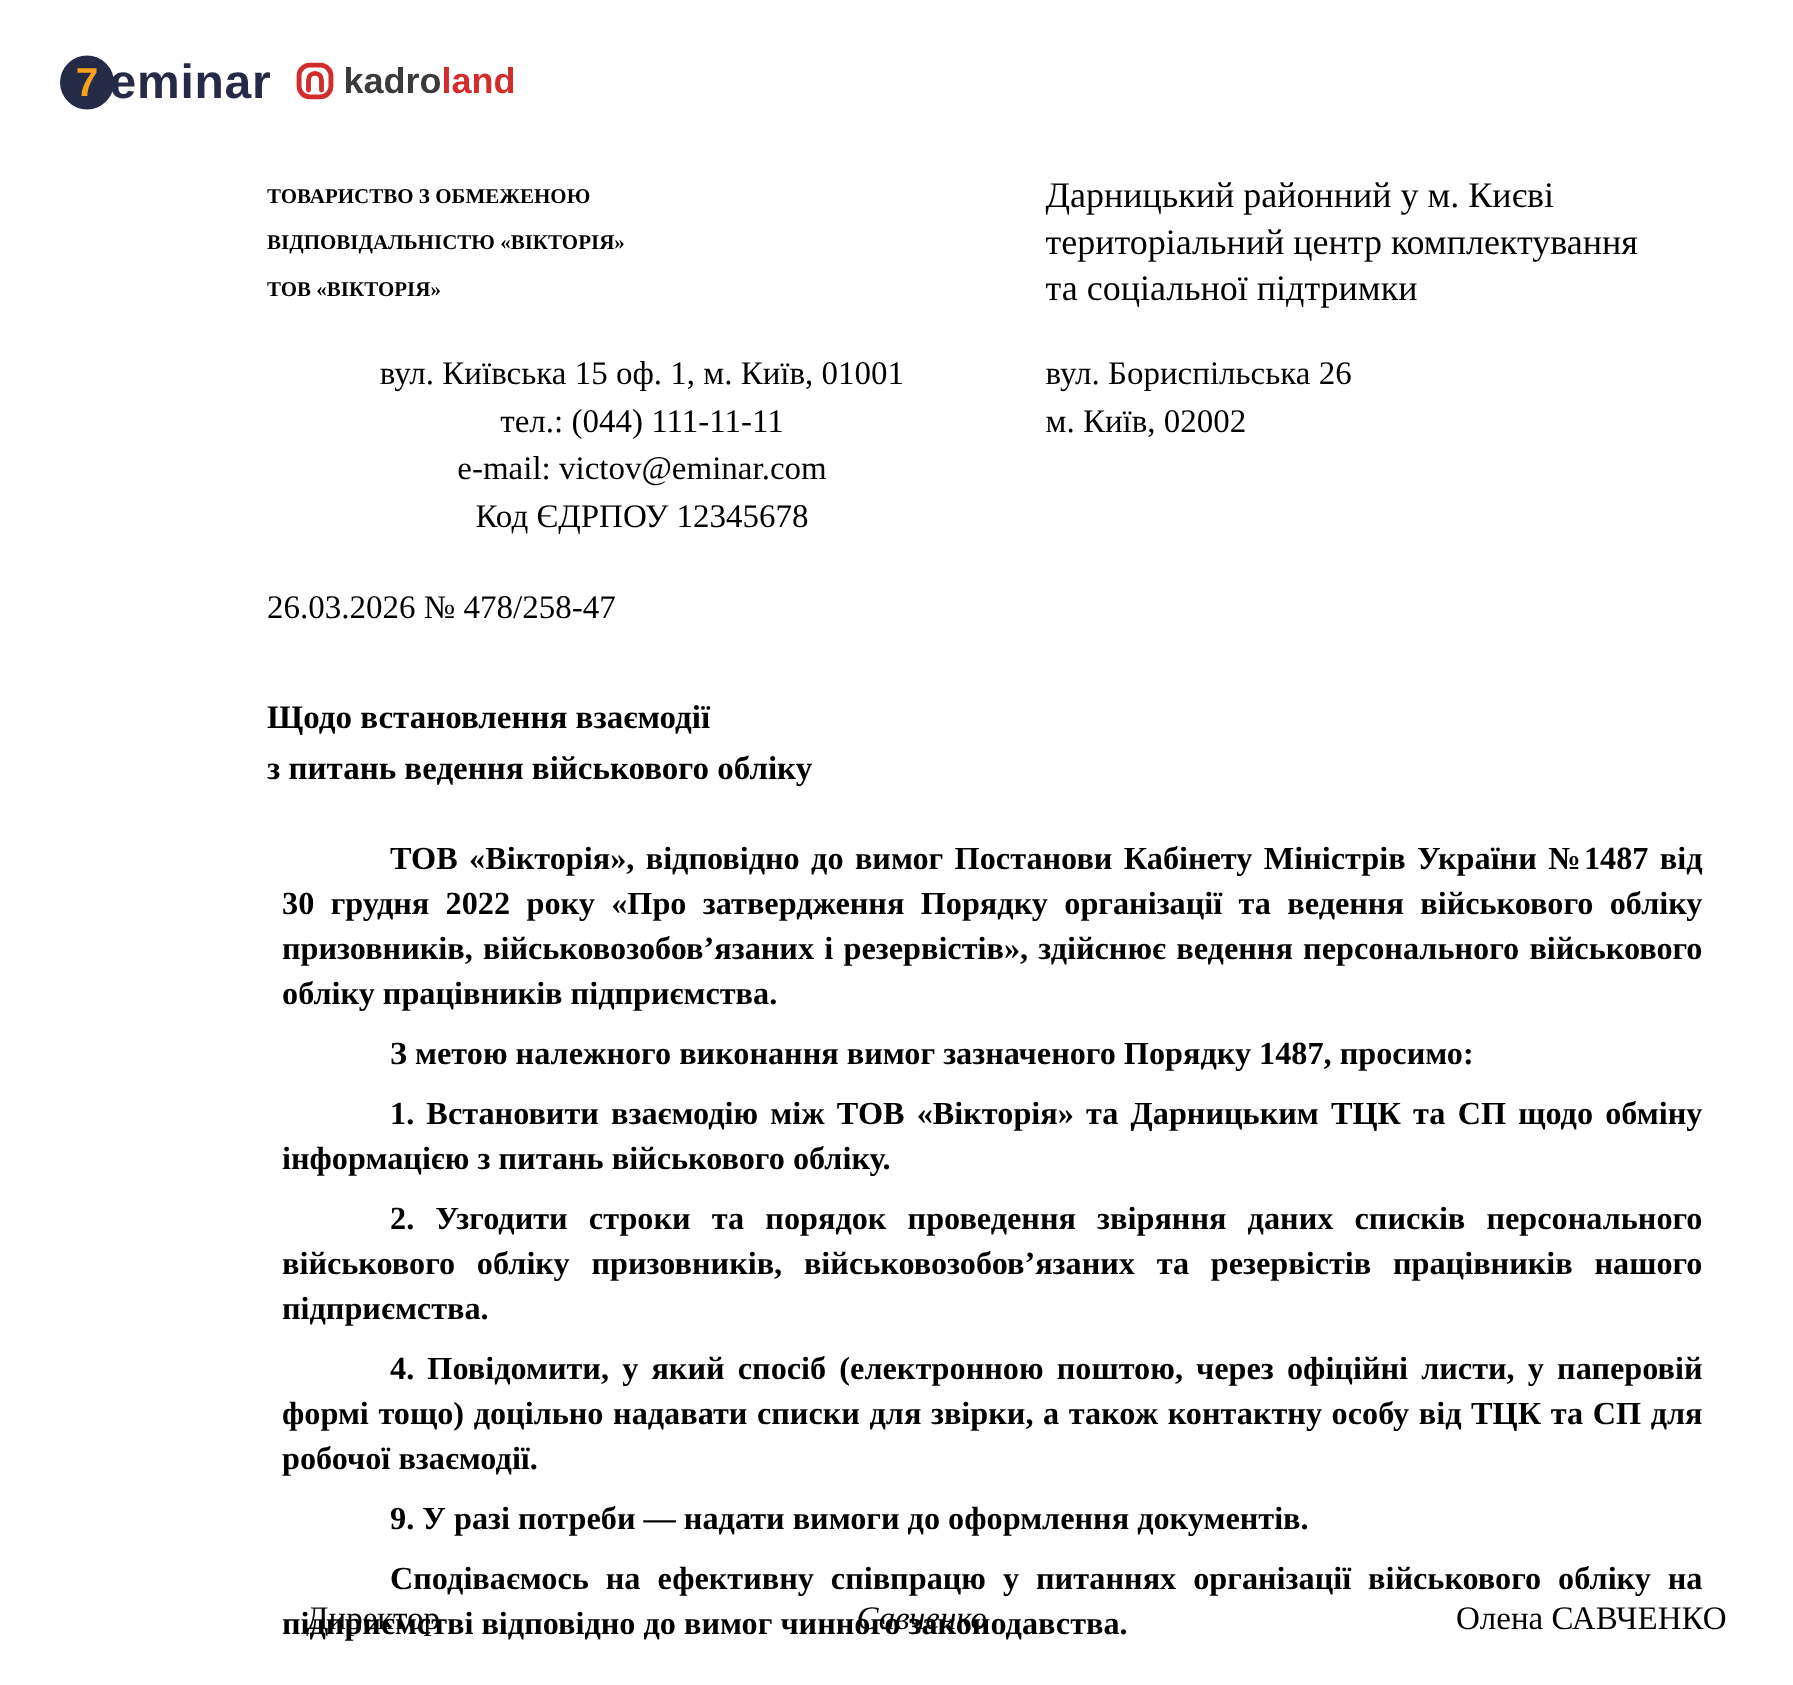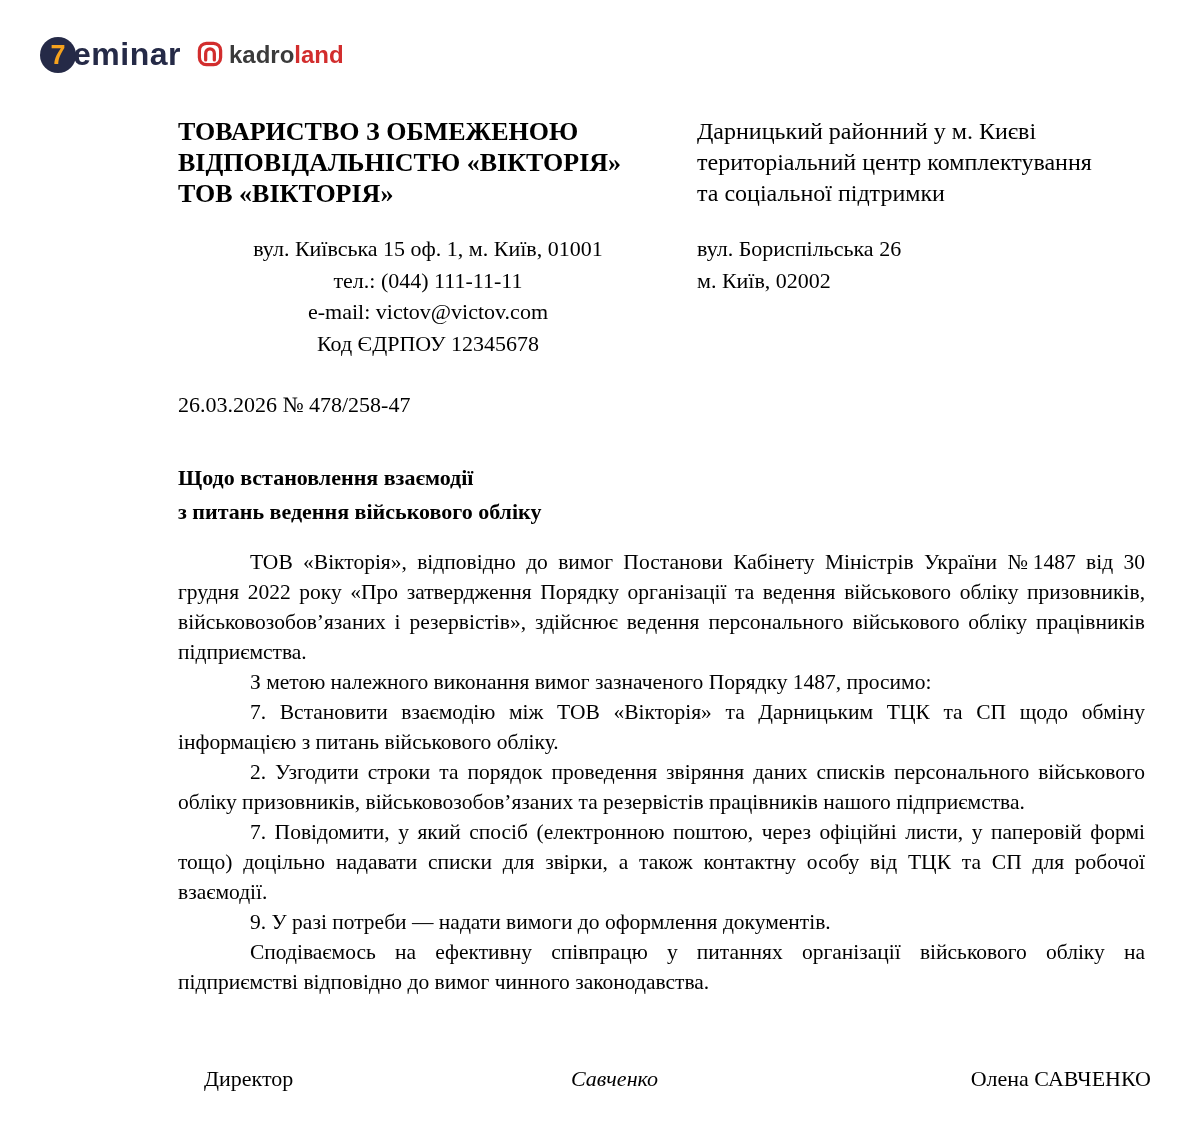--- a/index.html
+++ b/index.html
@@ -67,21 +67,21 @@
     color: #d22d2d;
   }
 
   
   .sender-name {
     position: absolute;
     left: 178px;
     top: 116px;
     width: 500px;
     font-weight: 700;
-    font-size: 26px;
+    font-size: 14px;
     line-height: 31px;
   }
   .recipient-name {
     position: absolute;
     left: 697px;
     top: 116px;
     width: 470px;
     font-size: 24px;
     line-height: 31px;
   }
@@ -123,22 +123,23 @@
   .body-block {
     position: absolute;
     left: 178px;
     top: 547px;
     width: 967px;
     font-size: 21.5px;
     line-height: 30px;
     text-align: justify;
   }
   .body-block p {
-    margin: 0;
+    margin: 10px;
     text-indent: 72px;
+    font-weight: bold;
   }
 
   
   .signature-row {
     position: absolute;
     left: 178px;
     top: 1066px;
     width: 967px;
     height: 32px;
     font-size: 22px;
@@ -190,42 +191,42 @@
 
   <div class="recipient-name">
     <div>Дарницький районний у м. Києві</div>
     <div>територіальний центр комплектування</div>
     <div>та соціальної підтримки</div>
   </div>
 
   <div class="sender-address">
     <div>вул. Київська 15 оф. 1, м. Київ, 01001</div>
     <div>тел.: (044) 111-11-11</div>
-    <div>e-mail: victov@victov.com</div>
+    <div>e-mail: victov@eminar.com</div>
     <div>Код ЄДРПОУ 12345678</div>
   </div>
 
   <div class="recipient-address">
     <div>вул. Бориспільська 26</div>
     <div>м. Київ, 02002</div>
   </div>
 
   <div class="reference-line">26.03.2026 № 478/258-47</div>
 
   <div class="subject-block">
     <div>Щодо встановлення взаємодії</div>
     <div>з питань ведення військового обліку</div>
   </div>
 
   <div class="body-block">
     <p>ТОВ «Вікторія», відповідно до вимог Постанови Кабінету Міністрів України №1487 від 30 грудня 2022 року «Про затвердження Порядку організації та ведення військового обліку призовників, військовозобов’язаних і резервістів», здійснює ведення персонального військового обліку працівників підприємства.</p>
     <p>З метою належного виконання вимог зазначеного Порядку 1487, просимо:</p>
-    <p>7. Встановити взаємодію між ТОВ «Вікторія» та Дарницьким ТЦК та СП щодо обміну інформацією з питань військового обліку.</p>
+    <p>1. Встановити взаємодію між ТОВ «Вікторія» та Дарницьким ТЦК та СП щодо обміну інформацією з питань військового обліку.</p>
     <p>2. Узгодити строки та порядок проведення звіряння даних списків персонального військового обліку призовників, військовозобов’язаних та резервістів працівників нашого підприємства.</p>
-    <p>7. Повідомити, у який спосіб (електронною поштою, через офіційні листи, у паперовій формі тощо) доцільно надавати списки для звірки, а також контактну особу від ТЦК та СП для робочої взаємодії.</p>
+    <p>4. Повідомити, у який спосіб (електронною поштою, через офіційні листи, у паперовій формі тощо) доцільно надавати списки для звірки, а також контактну особу від ТЦК та СП для робочої взаємодії.</p>
     <p>9. У разі потреби — надати вимоги до оформлення документів.</p>
     <p>Сподіваємось на ефективну співпрацю у питаннях організації військового обліку на підприємстві відповідно до вимог чинного законодавства.</p>
   </div>
 
   <div class="signature-row">
     <span class="sig-title">Директор</span>
     <span class="sig-hand">Савченко</span>
     <span class="sig-name">Олена САВЧЕНКО</span>
   </div>
 

